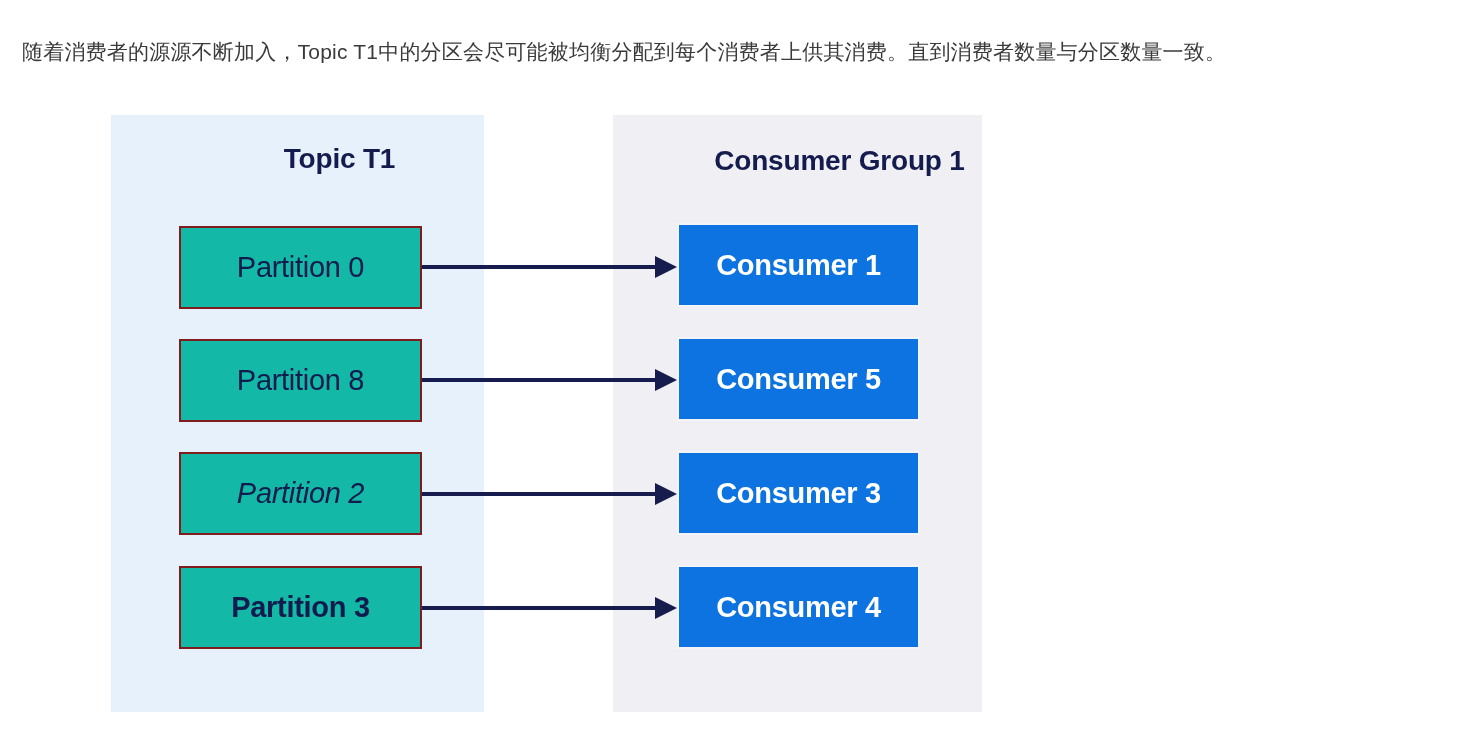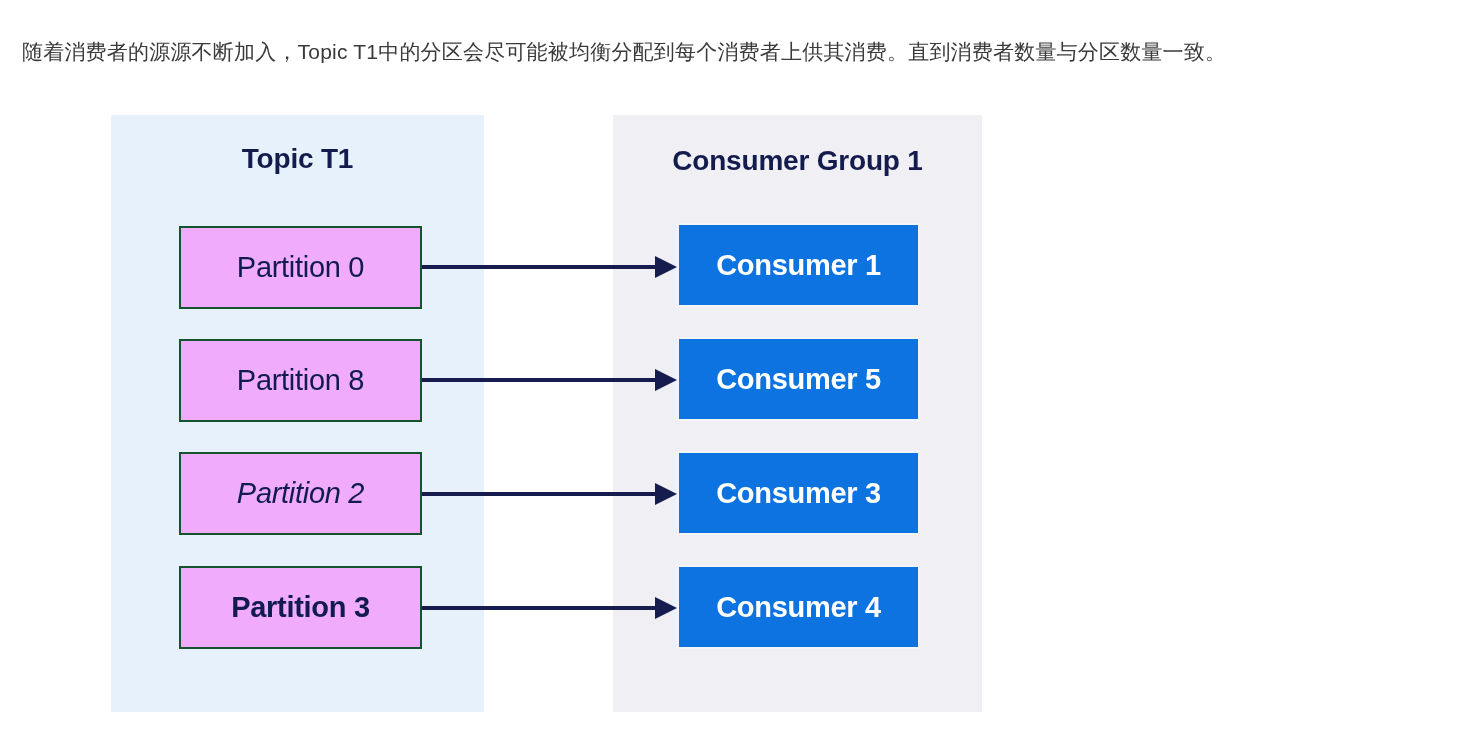--- a/index.html
+++ b/index.html
@@ -57,41 +57,42 @@
   }
 
   .panel-title {
     position: absolute;
     width: 100%;
     text-align: center;
     font-size: 28px;
     font-weight: bold;
     color: #141b4d;
     letter-spacing: -0.2px;
+    margin-left: 42px;
   }
   #topic-panel .panel-title { top: 28px; }
   #group-panel .panel-title { top: 30px; }
 
   
   .node {
     position: absolute;
     box-sizing: border-box;
     display: flex;
     align-items: center;
     justify-content: center;
     font-size: 29px;
     letter-spacing: -0.3px;
   }
   .partition {
     left: 179px;
     width: 243px;
     height: 83px;
-    background: #f0abfc;
+    background: #14b8a6;
     color: #111b4d;
-    border: 2px solid #14532d;
+    border: 2px solid #7f1d1d;
   }
   .consumer {
     left: 677px;
     width: 243px;
     height: 84px;
     background: #0d73e0;
     color: #ffffff;
     border: 2px solid #f4f3f7;
     font-weight: bold;
   }

